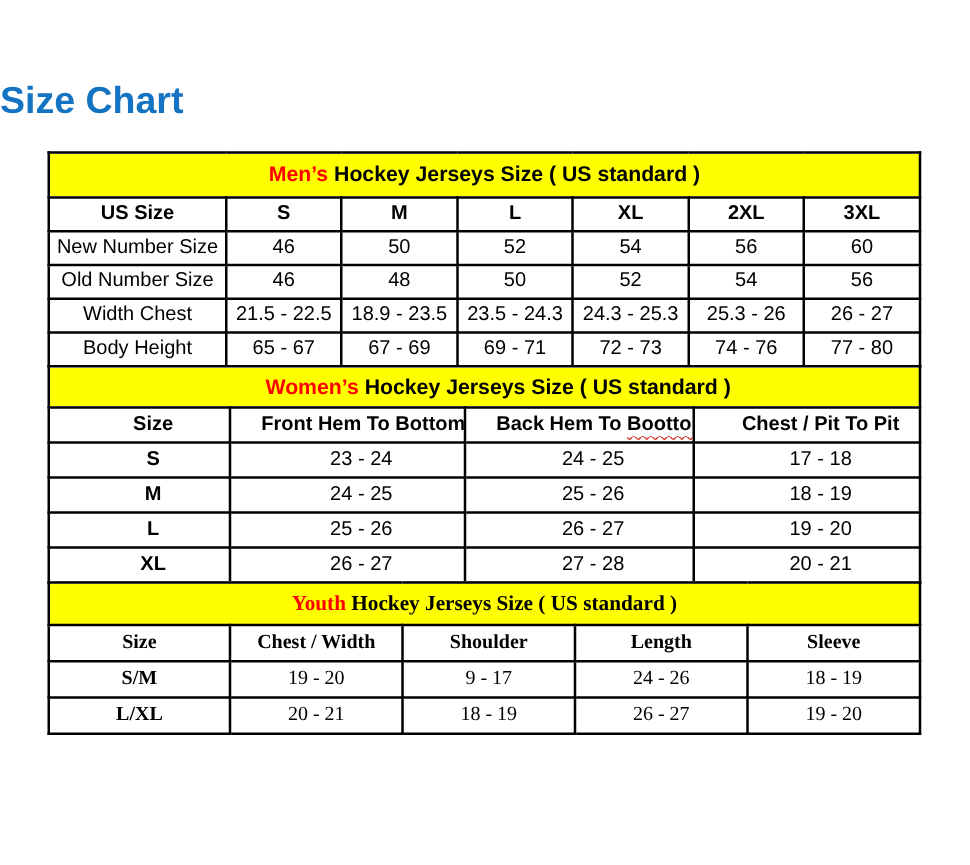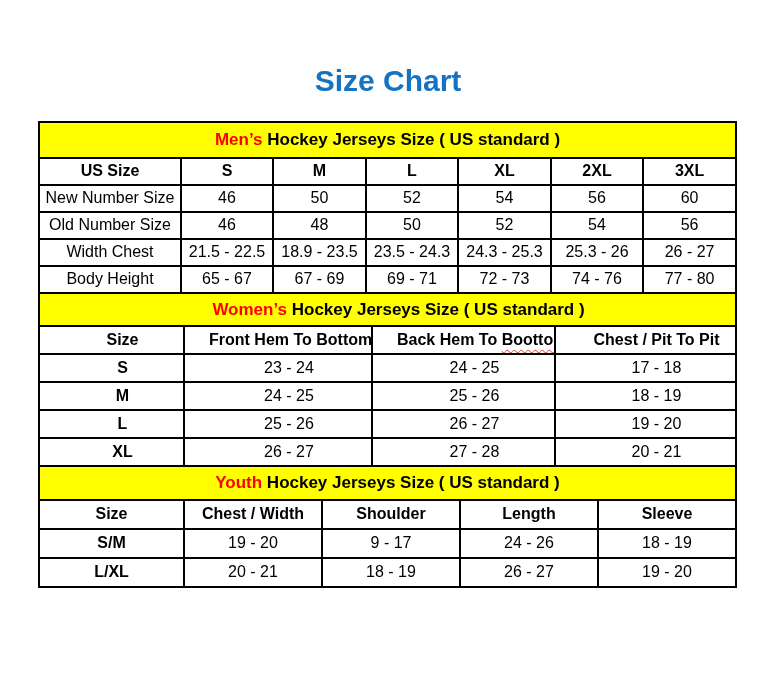--- a/index.html
+++ b/index.html
@@ -13,21 +13,20 @@
     overflow: hidden;
   }
   .page {
     width: 776px;
     height: 692px;
     position: relative;
   }
   .page-title {
     margin: 0;
     padding-top: 64px;
-    text-align: center;
     font-size: 30px;
     line-height: 34px;
     font-weight: bold;
     color: #1473C2;
     letter-spacing: 0px;
   }
   .tables-wrap {
     position: absolute;
     left: 38px;
     top: 121px;
@@ -57,21 +56,21 @@
     height: 33px;
   }
   .banner-highlight { color: #FF0000; }
   .banner-rest { color: #000000; }
   th { font-weight: bold; }
   td.row-label-bold { font-weight: bold; }
   .t-men th, .t-men td { height: 25px; }
   .t-men .banner-cell { height: 34px; }
   .t-women th, .t-women td { height: 26px; padding-left: 24px; }
   .t-women .banner-cell { height: 31px; }
-  .t-youth th, .t-youth td { height: 27px; }
+  .t-youth th, .t-youth td { height: 27px; font-family: Liberation Serif, serif; }
   .t-youth .banner-cell { height: 32px; }
   .squiggle {
     text-decoration-line: underline;
     text-decoration-style: wavy;
     text-decoration-color: #D43A2F;
     text-decoration-thickness: 1px;
     text-underline-offset: 4px;
     text-align: right;
   }
 </style>

